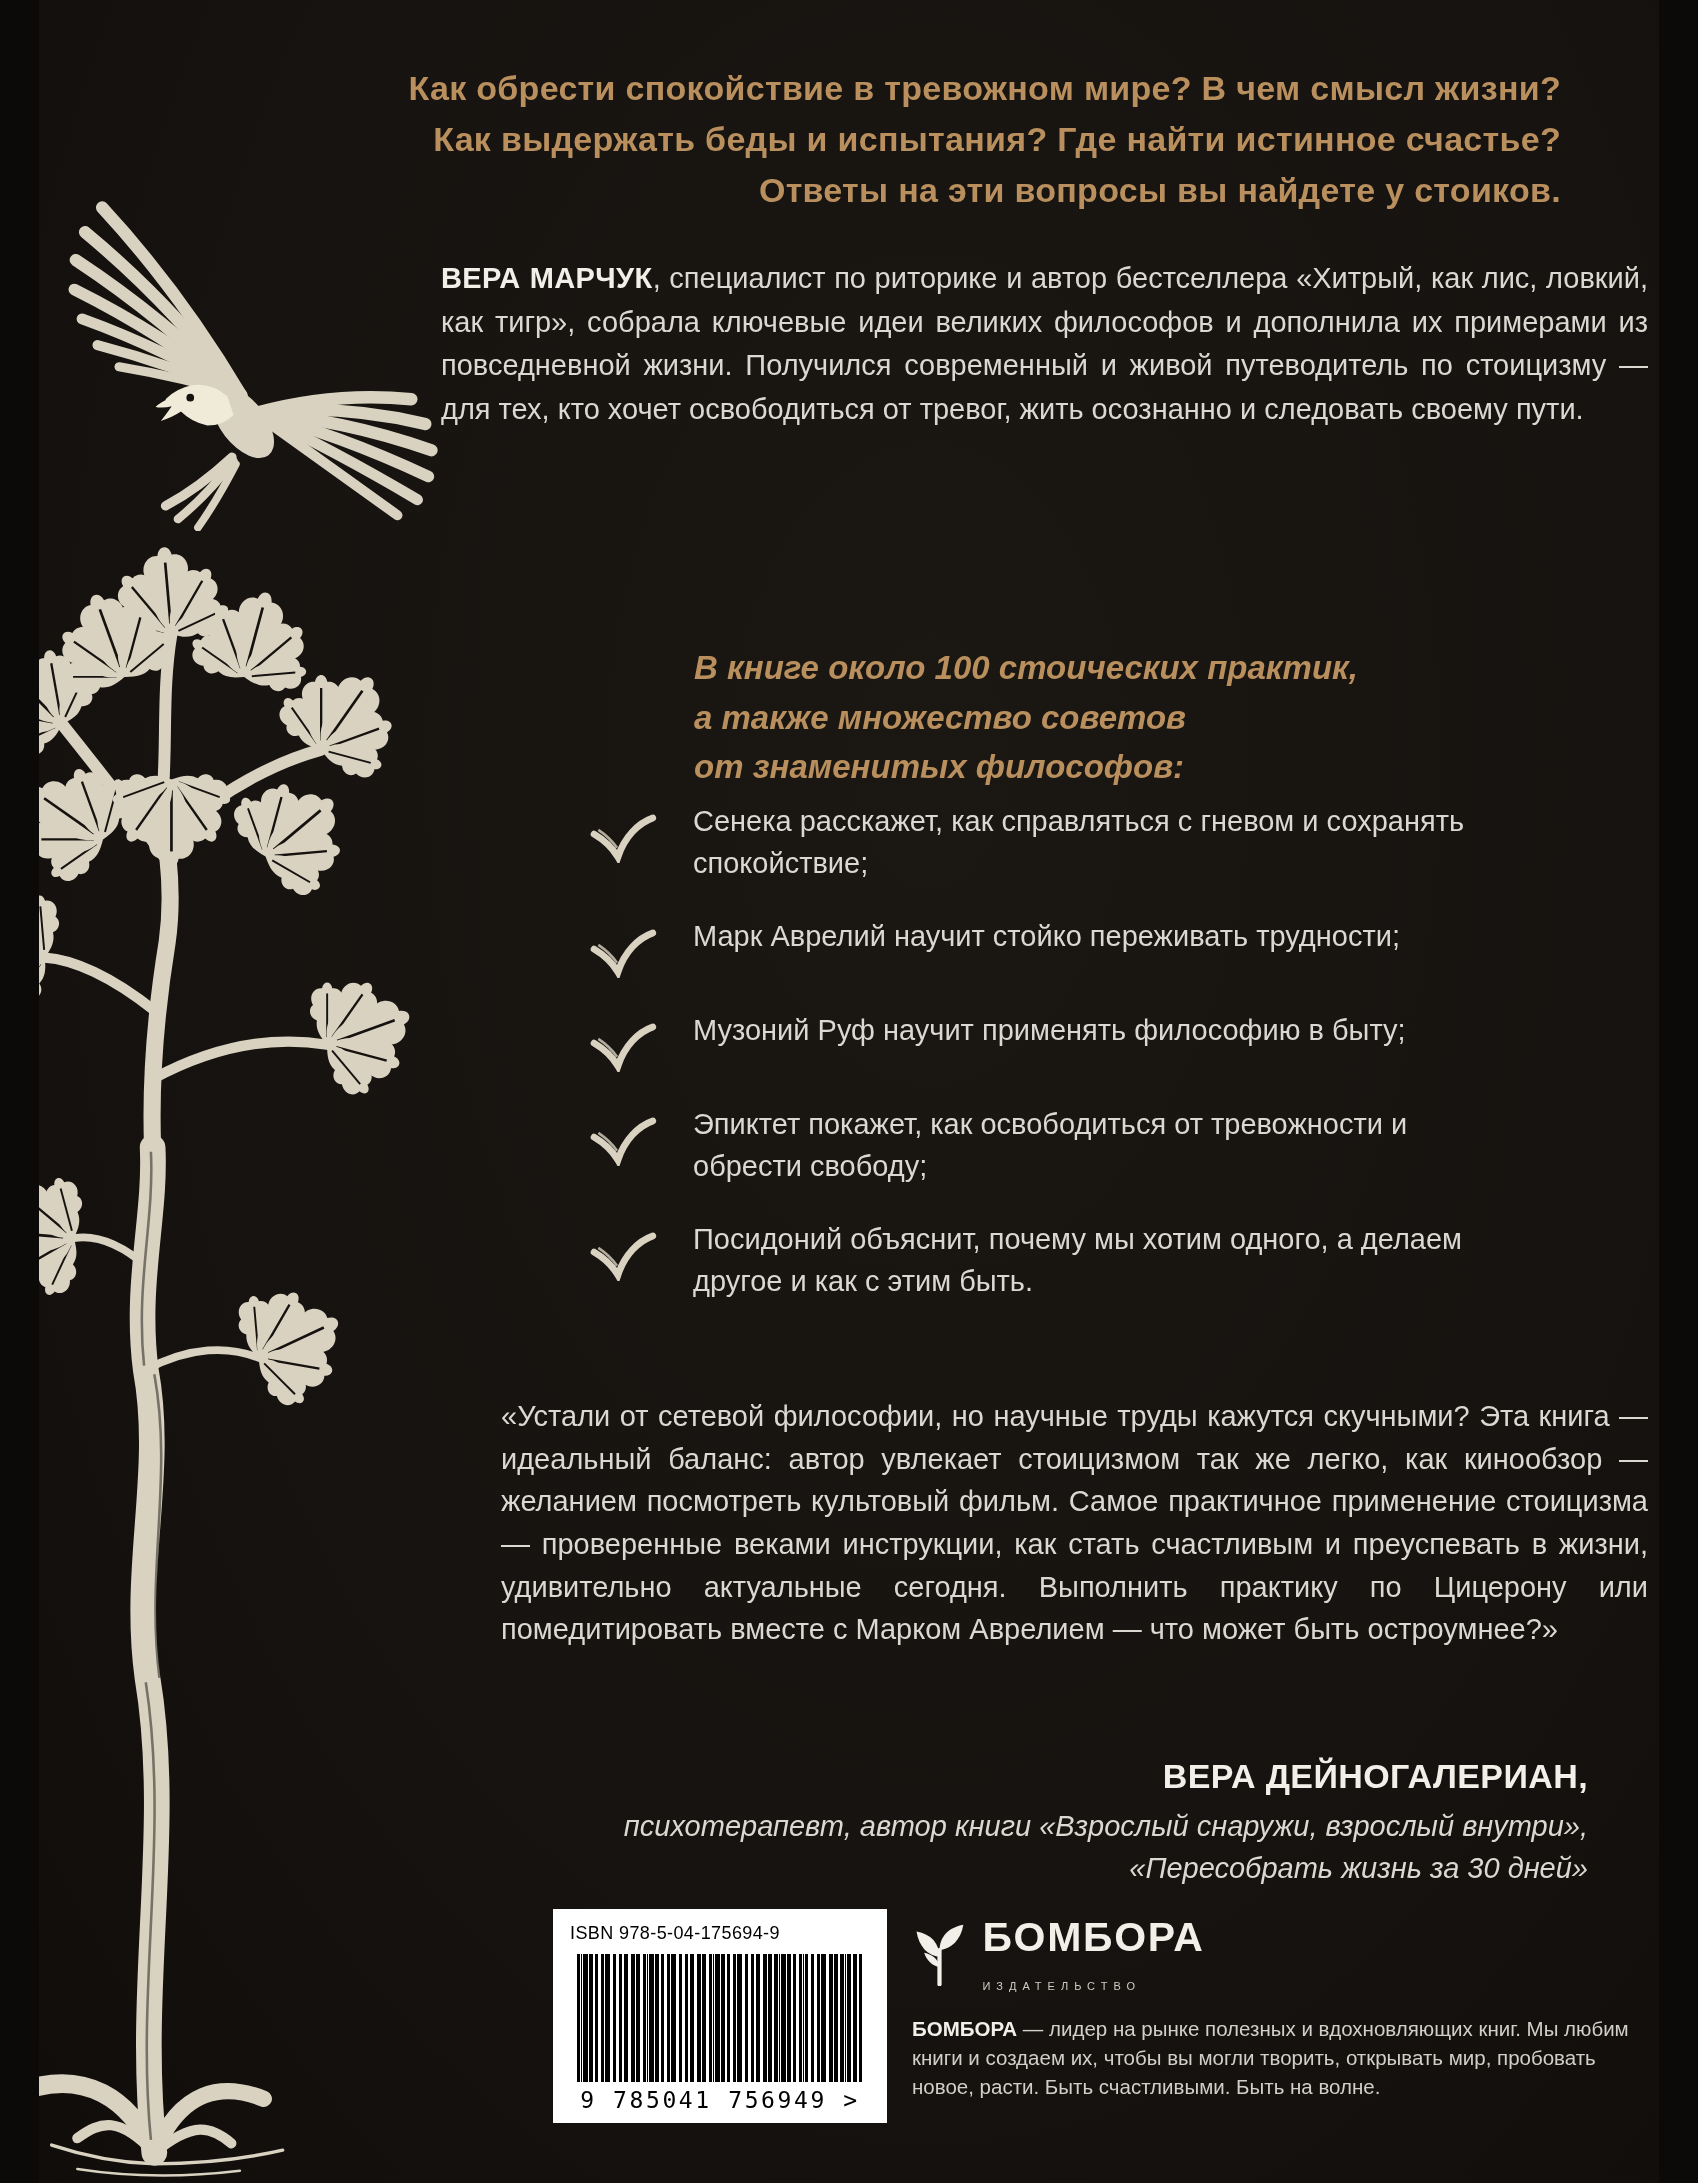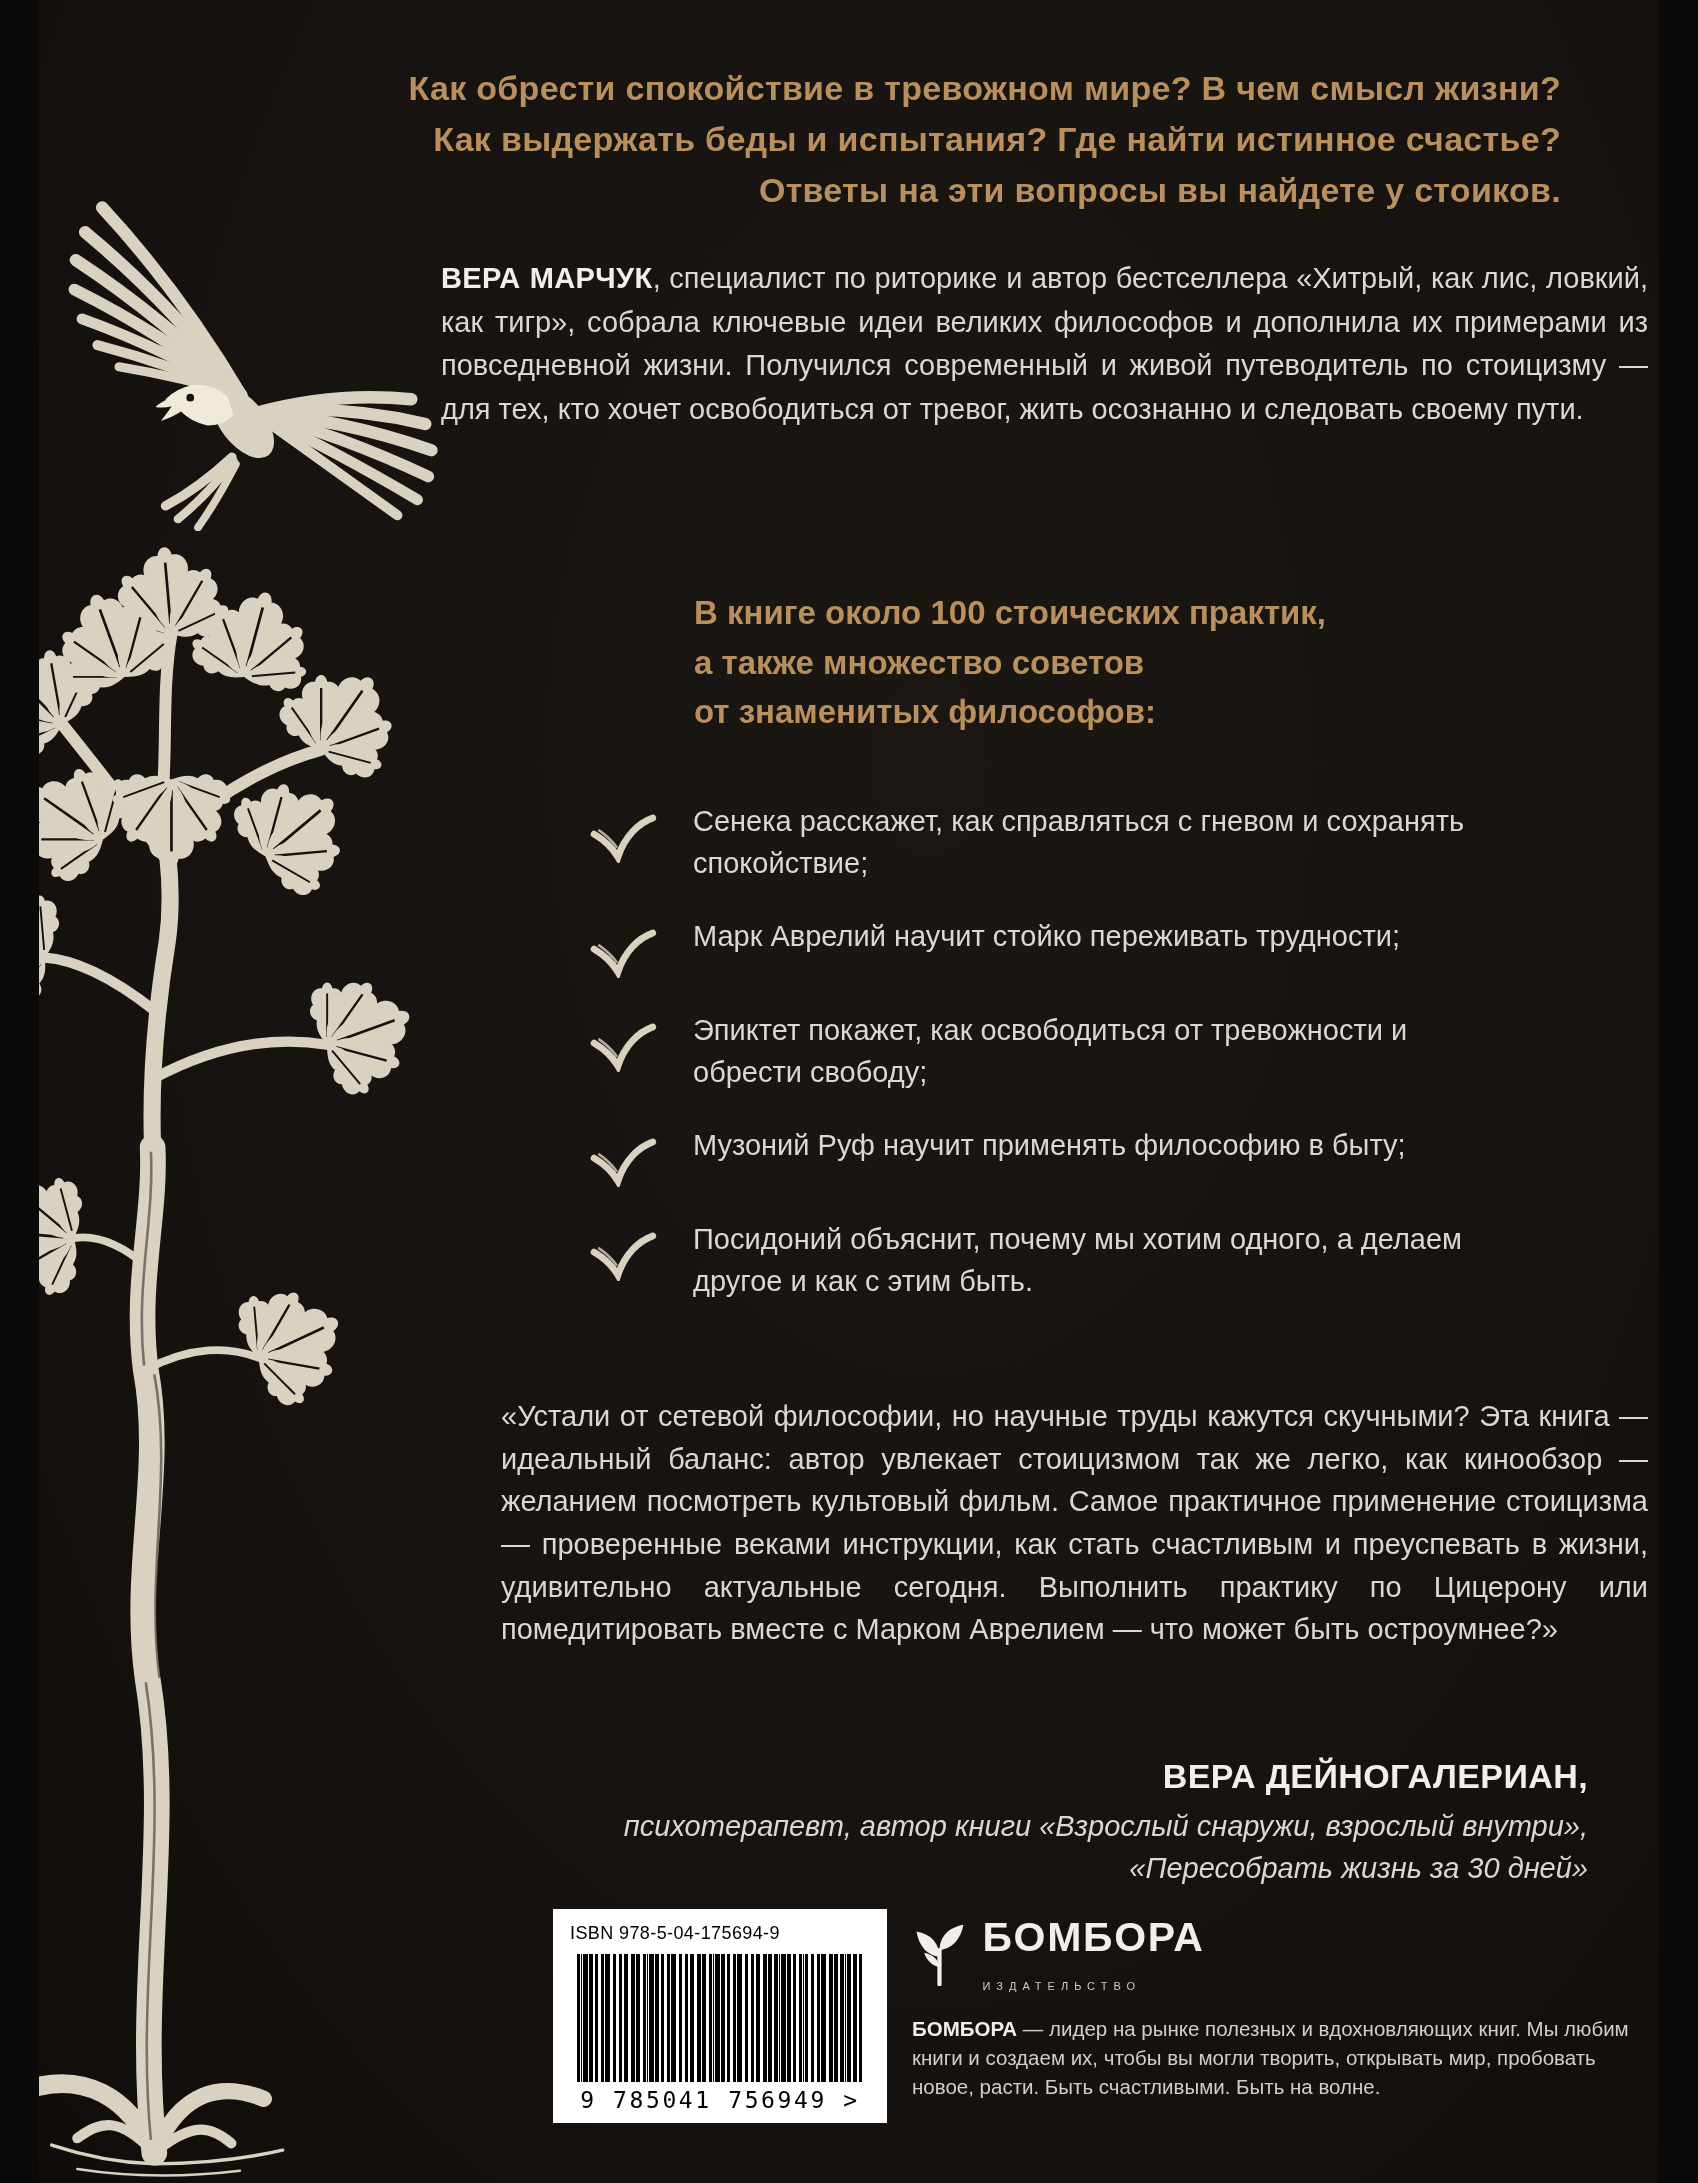--- a/index.html
+++ b/index.html
@@ -33,22 +33,22 @@
   
   .intro{
     position:absolute;left:402px;top:257px;width:1207px;
     color:var(--text);font-size:29px;line-height:1.5;
     text-align:justify;
   }
   .intro strong{color:#f2efe8;font-weight:700;letter-spacing:0.4px;}
 
   
   .practices-heading{
-    position:absolute;left:655px;top:588px;
-    color:var(--gold);font-size:33px;font-weight:700;line-height:1.5;
+    position:absolute;left:655px;top:643px;
+    color:var(--gold);font-size:33px;font-weight:700;line-height:1.5;font-style:italic;
   }
 
   
   .practices-list{
     position:absolute;left:548px;top:800px;width:1079px;
     list-style:none;
   }
   .practices-list li{
     display:flex;align-items:flex-start;gap:34px;
     margin-bottom:31px;
@@ -225,30 +225,30 @@
       </span>
       <span class="item-text">Марк Аврелий научит стойко переживать трудности;</span>
     </li>
     <li>
       <span class="check">
         <svg width="72" height="51" viewBox="0 0 84 60">
             <path d="M8 26 C20 33 30 43 36 53 C44 29 60 13 77 7" stroke="currentColor" stroke-width="8" fill="none" stroke-linecap="round"></path>
             <path d="M13 21 C22 27 30 35 35 42" stroke="currentColor" stroke-width="3" fill="none" opacity="0.8"></path>
           </svg>
       </span>
+      <span class="item-text">Музоний Руф научит применять философию в быту;</span>
+    </li>
+    <li>
+      <span class="check">
+        <svg width="72" height="51" viewBox="0 0 84 60">
+            <path d="M8 26 C20 33 30 43 36 53 C44 29 60 13 77 7" stroke="currentColor" stroke-width="8" fill="none" stroke-linecap="round"></path>
+            <path d="M13 21 C22 27 30 35 35 42" stroke="currentColor" stroke-width="3" fill="none" opacity="0.8"></path>
+          </svg>
+      </span>
       <span class="item-text">Эпиктет покажет, как освободиться от тревожности и обрести свободу;</span>
-    </li>
-    <li>
-      <span class="check">
-        <svg width="72" height="51" viewBox="0 0 84 60">
-            <path d="M8 26 C20 33 30 43 36 53 C44 29 60 13 77 7" stroke="currentColor" stroke-width="8" fill="none" stroke-linecap="round"></path>
-            <path d="M13 21 C22 27 30 35 35 42" stroke="currentColor" stroke-width="3" fill="none" opacity="0.8"></path>
-          </svg>
-      </span>
-      <span class="item-text">Музоний Руф научит применять философию в быту;</span>
     </li>
     <li>
       <span class="check">
         <svg width="72" height="51" viewBox="0 0 84 60">
             <path d="M8 26 C20 33 30 43 36 53 C44 29 60 13 77 7" stroke="currentColor" stroke-width="8" fill="none" stroke-linecap="round"></path>
             <path d="M13 21 C22 27 30 35 35 42" stroke="currentColor" stroke-width="3" fill="none" opacity="0.8"></path>
           </svg>
       </span>
       <span class="item-text">Посидоний объяснит, почему мы хотим одного, а делаем другое и как с этим быть.</span>
     </li>

